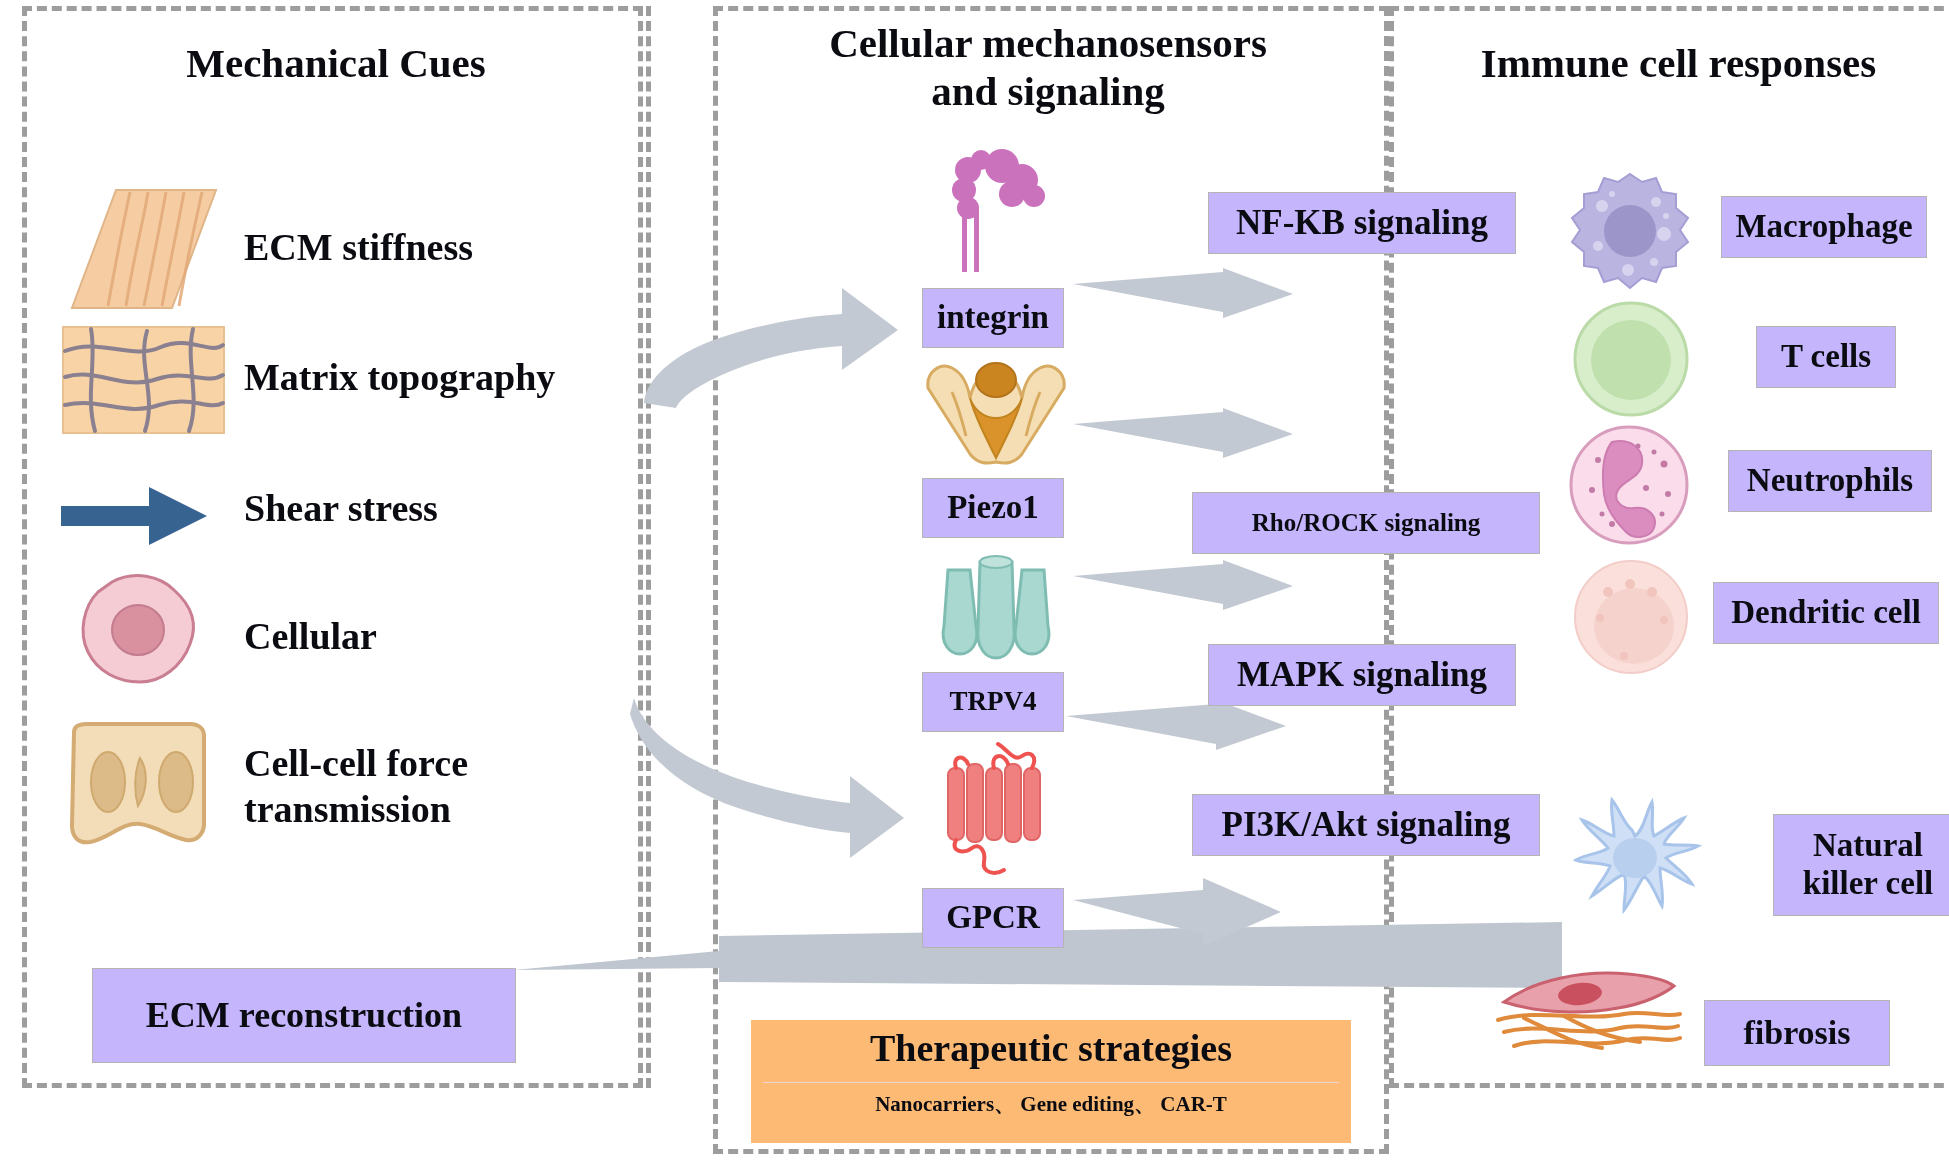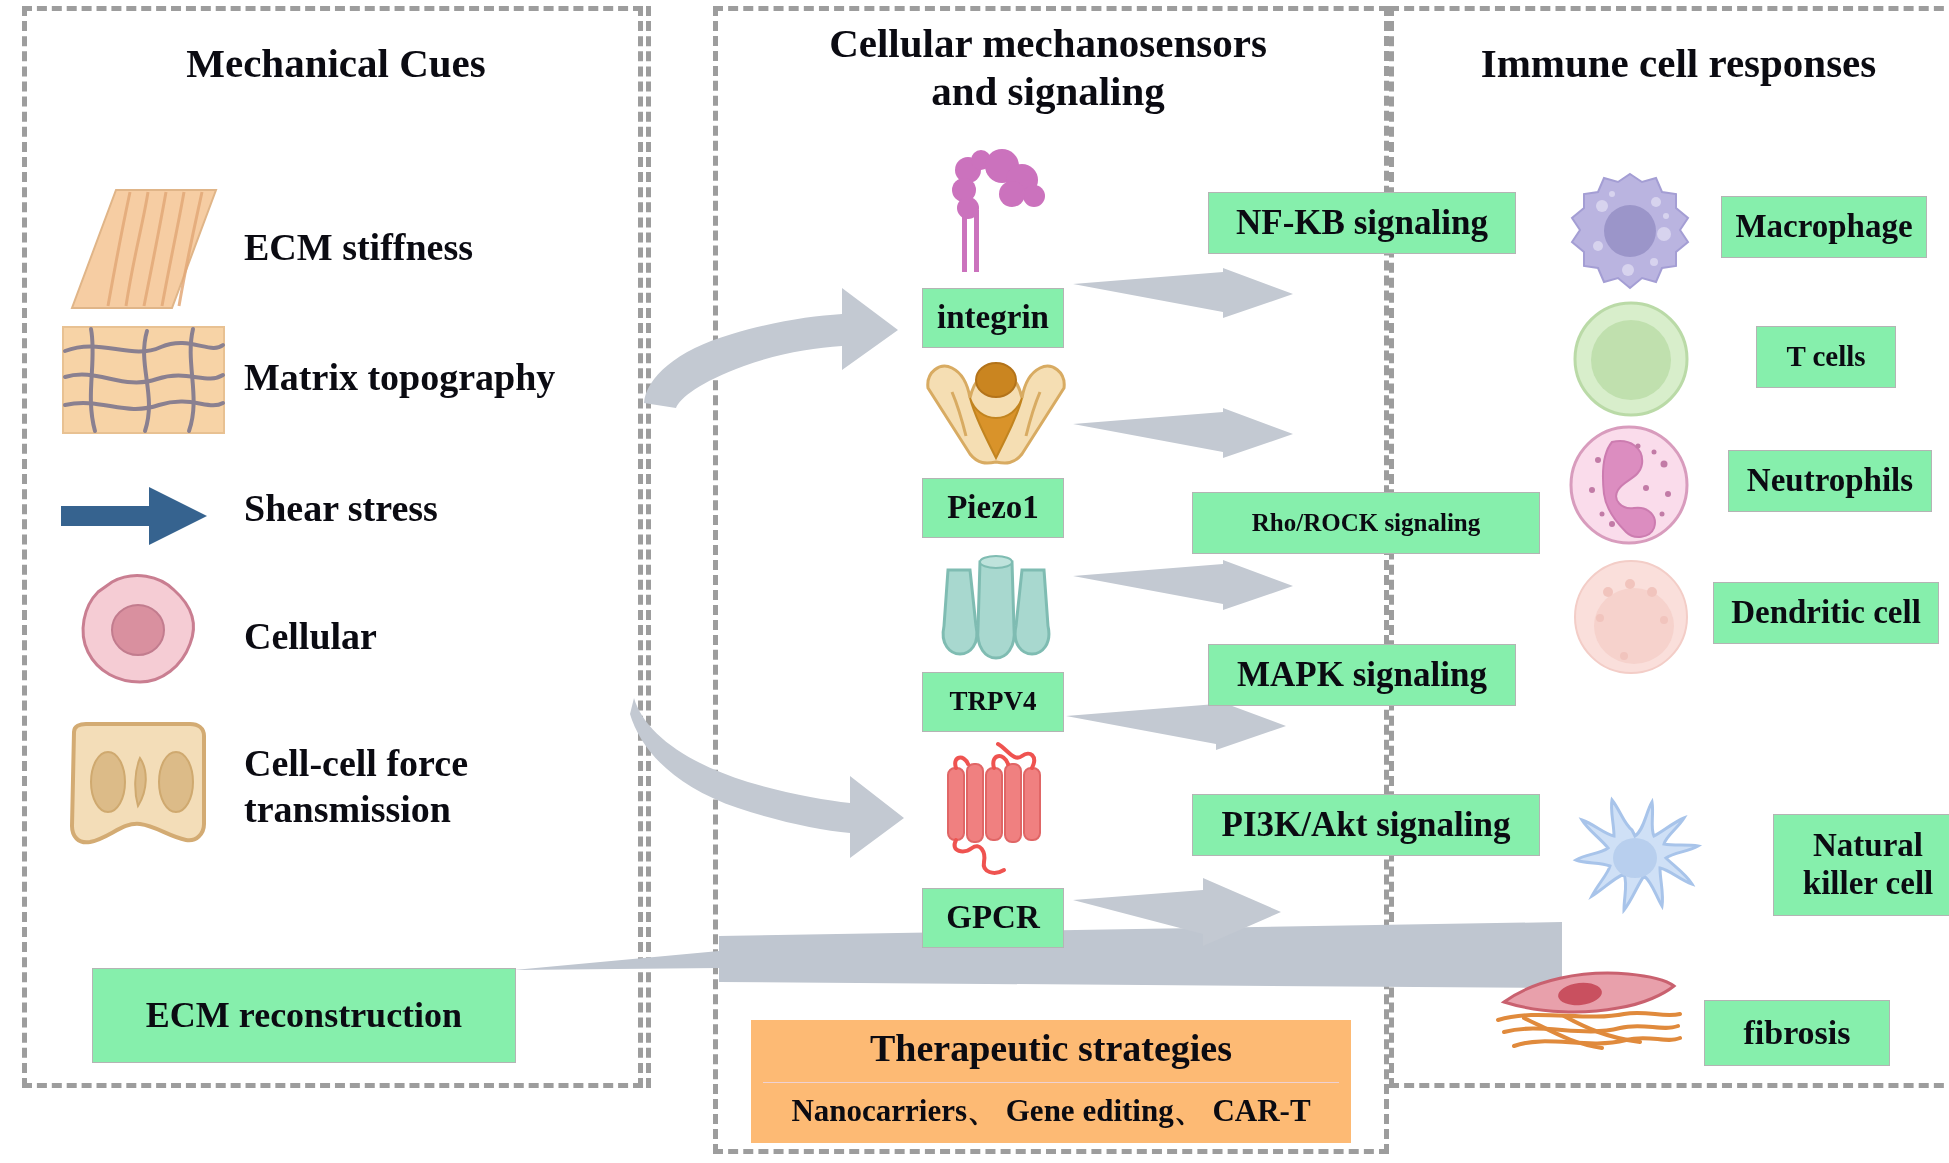--- a/index.html
+++ b/index.html
@@ -16,34 +16,34 @@
   
   .vrule{position:absolute;width:0;border-left:5px dashed #9d9d9d;}
 
   
   .heading{position:absolute;font-weight:bold;color:#0b0b12;text-align:center;line-height:1.16;}
   #h-left {left:60px;  top:40px; width:520px; font-size:41px;}
   #h-mid  {left:712px; top:20px; width:640px; font-size:41px;}
   #h-right{left:1390px;top:40px; width:545px; font-size:41px;}
 
   
-  .lbox{position:absolute;border:1.6px solid #b4b4b4;background:#86efac;
+  .lbox{position:absolute;border:1.6px solid #b4b4b4;background:#c4b5fd;
         display:flex;align-items:center;justify-content:center;
         font-weight:bold;color:#0b0b12;text-align:center;line-height:1.15;box-sizing:border-box;}
 
   
   .cue-label{position:absolute;font-weight:bold;font-size:38px;color:#0b0b12;line-height:1.22;}
 
   
   #therapy{position:absolute;left:735px;top:1020px;width:600px;height:123px;background:#fdba74;}
   #therapy .t1{position:absolute;left:0;top:6px;width:100%;text-align:center;
                font-size:38px;font-weight:bold;color:#0b0b12;}
   #therapy .trule{position:absolute;left:12px;top:62px;width:576px;height:1px;background:#efd2d2;}
   #therapy .t2{position:absolute;left:0;top:70px;width:100%;text-align:center;
-               font-size:31px;font-weight:bold;color:#0b0b12;}
+               font-size:21px;font-weight:bold;color:#0b0b12;}
 
   svg{overflow:visible;}
   .abs{position:absolute;}
 </style>
 </head>
 <body>
 
 <div class="stage">
 
   <div class="panel" id="panel-left"></div>
@@ -274,21 +274,21 @@
     <g stroke="#e08a3c" stroke-width="4" fill="none" stroke-linecap="round">
       <path d="M4,58 C42,46 92,60 130,52 C152,48 170,56 186,52"></path>
       <path d="M10,70 C48,60 88,76 126,66 C150,60 168,70 184,64"></path>
       <path d="M20,84 C54,72 92,88 132,78 C156,72 172,82 186,76"></path>
       <path d="M30,56 C56,68 78,82 108,86"></path>
       <path d="M70,54 C92,66 114,76 146,80"></path>
     </g>
   </svg>
 
   <div class="lbox" style="left:1705px;top:196px;width:206px;height:62px;font-size:33px;">Macrophage</div>
-  <div class="lbox" style="left:1740px;top:326px;width:140px;height:62px;font-size:29px;">T cells</div>
+  <div class="lbox" style="left:1740px;top:326px;width:140px;height:62px;font-size:33px;">T cells</div>
   <div class="lbox" style="left:1712px;top:450px;width:204px;height:62px;font-size:33px;">Neutrophils</div>
   <div class="lbox" style="left:1697px;top:582px;width:226px;height:62px;font-size:33px;">Dendritic cell</div>
   <div class="lbox" style="left:1725px;top:814px;width:190px;height:102px;font-size:33px;flex-direction:column;margin-left:32px;">
     <div>Natural</div>
     <div>killer cell</div>
   </div>
   <div class="lbox" style="left:1688px;top:1000px;width:186px;height:66px;font-size:34px;">fibrosis</div>
 
   <div id="therapy">
     <div class="t1">Therapeutic strategies</div>

